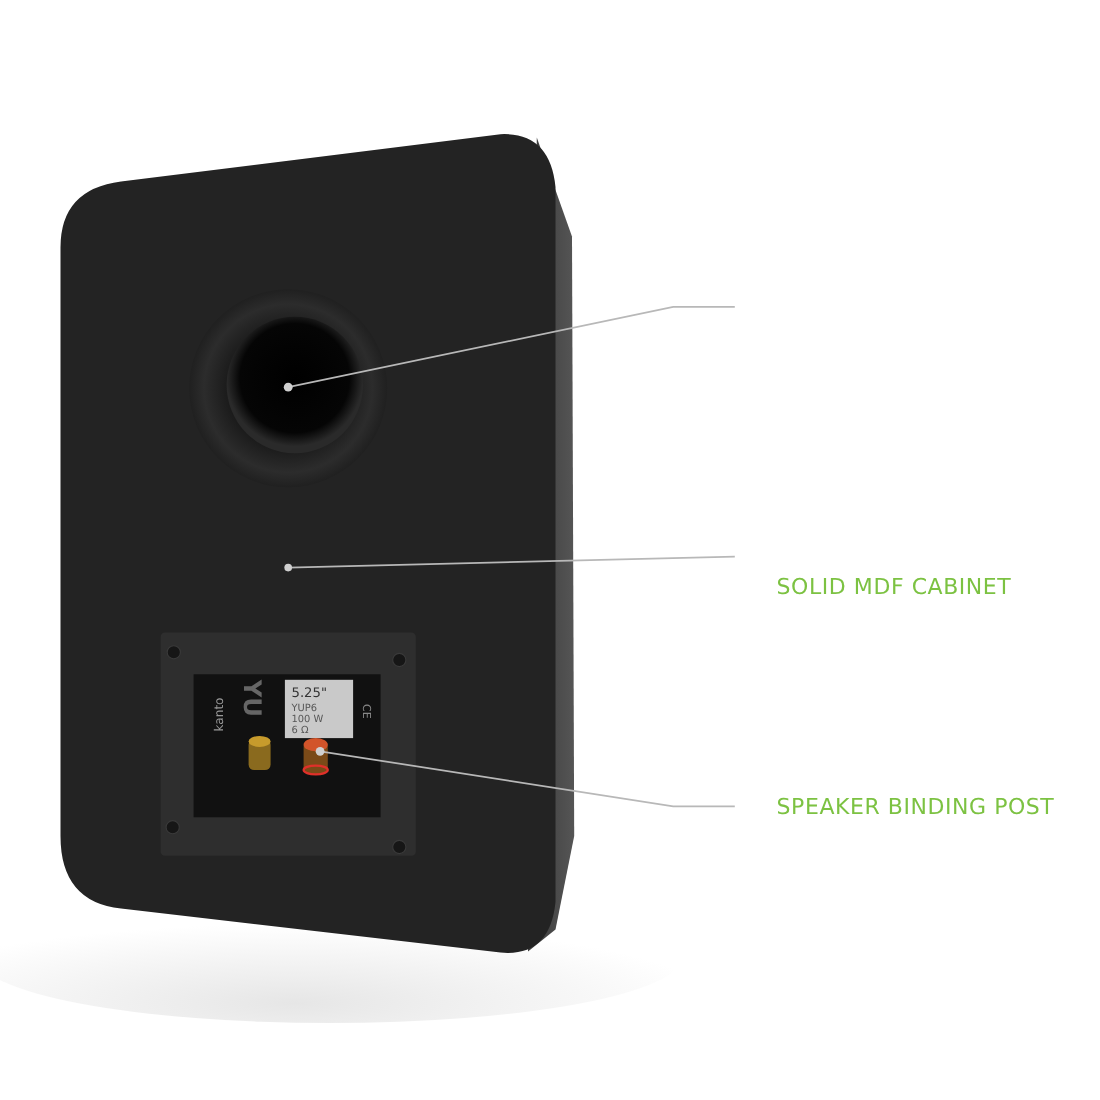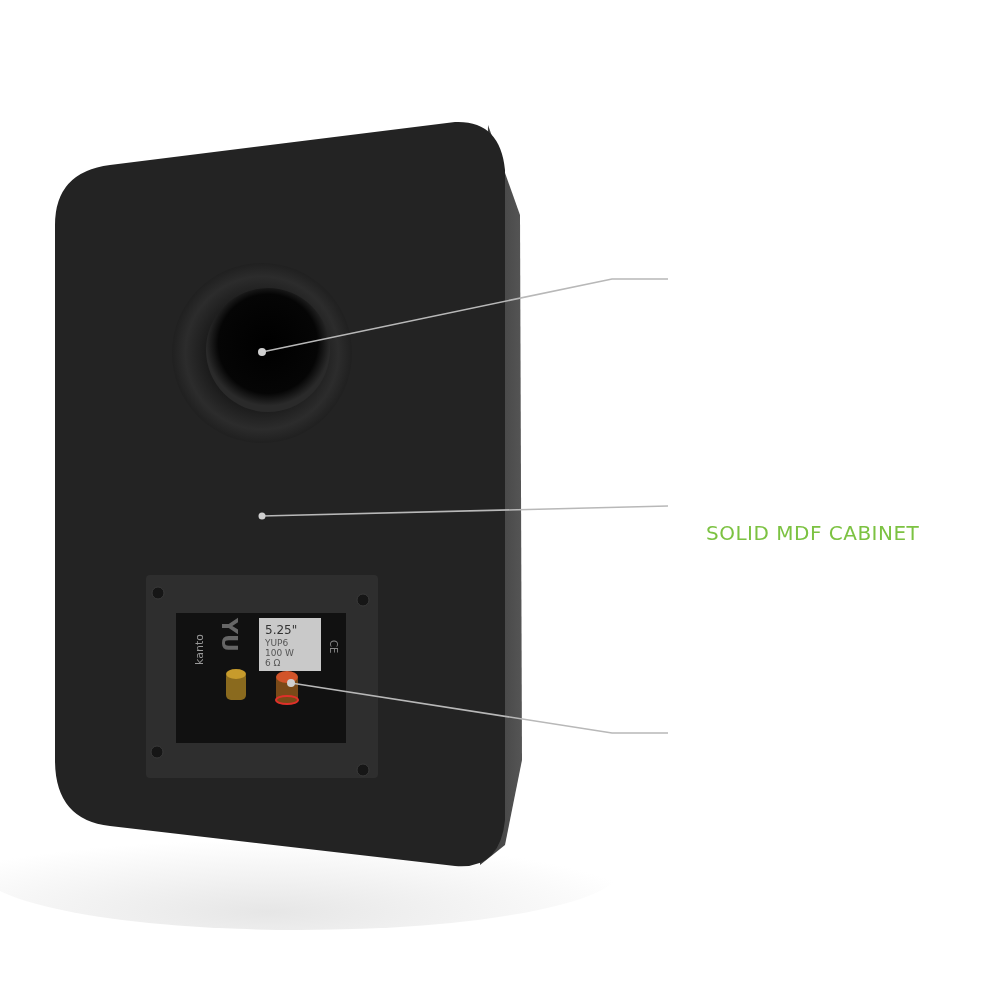--- a/index.html
+++ b/index.html
@@ -76,13 +76,14 @@
       <polyline points="291,683 612,733 668,733"></polyline>
     </g>
     <g fill="#d0d0d0">
       <circle cx="262" cy="352" r="4"></circle>
       <circle cx="262" cy="516" r="3.5"></circle>
       <circle cx="291" cy="683" r="4"></circle>
     </g>
   </svg>
 
   <div class="label" style="left:706px;top:483px;margin-top:38px;">SOLID MDF CABINET</div>
+  <div class="label" style="left:706px;top:721px;">SPEAKER BINDING POST</div>
 </div>
 
 </body></html>

